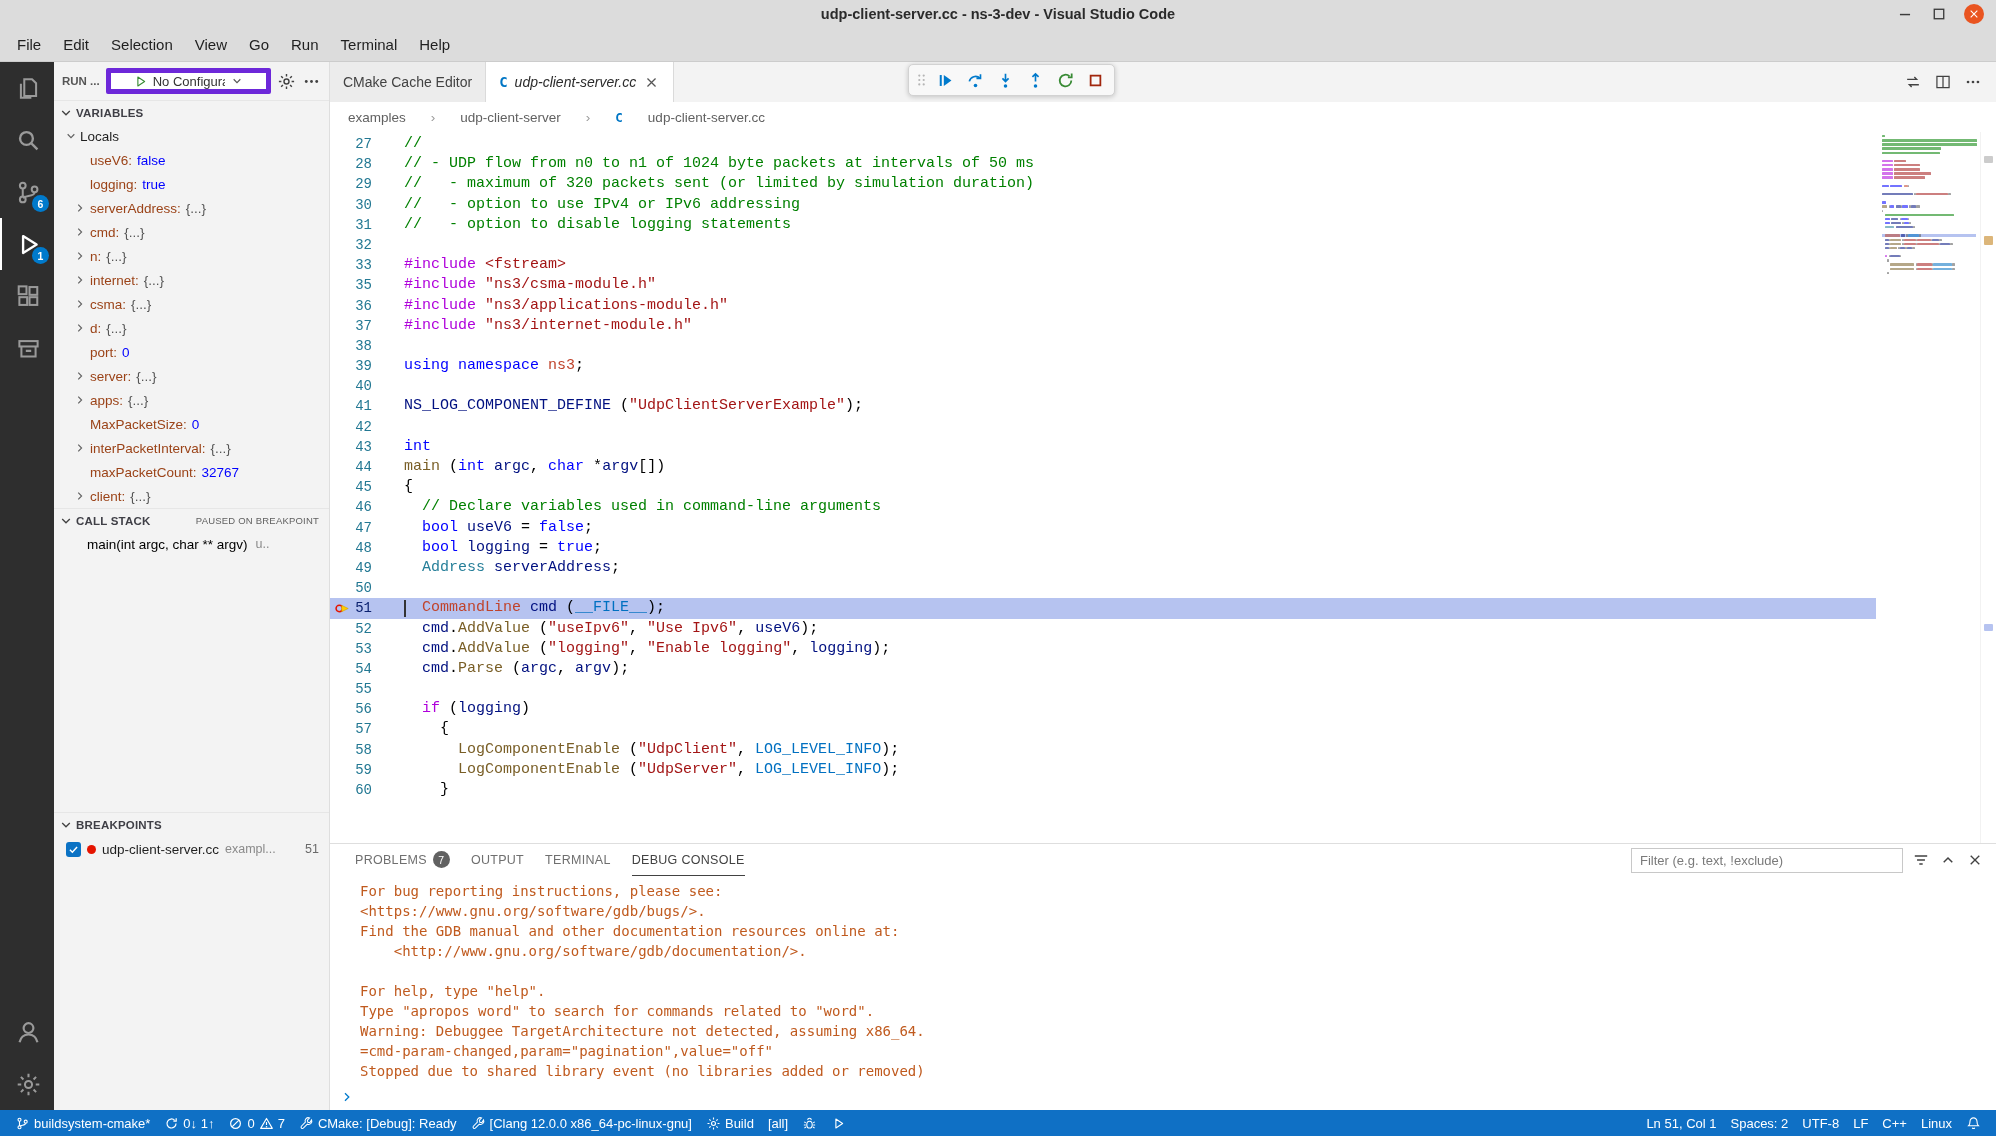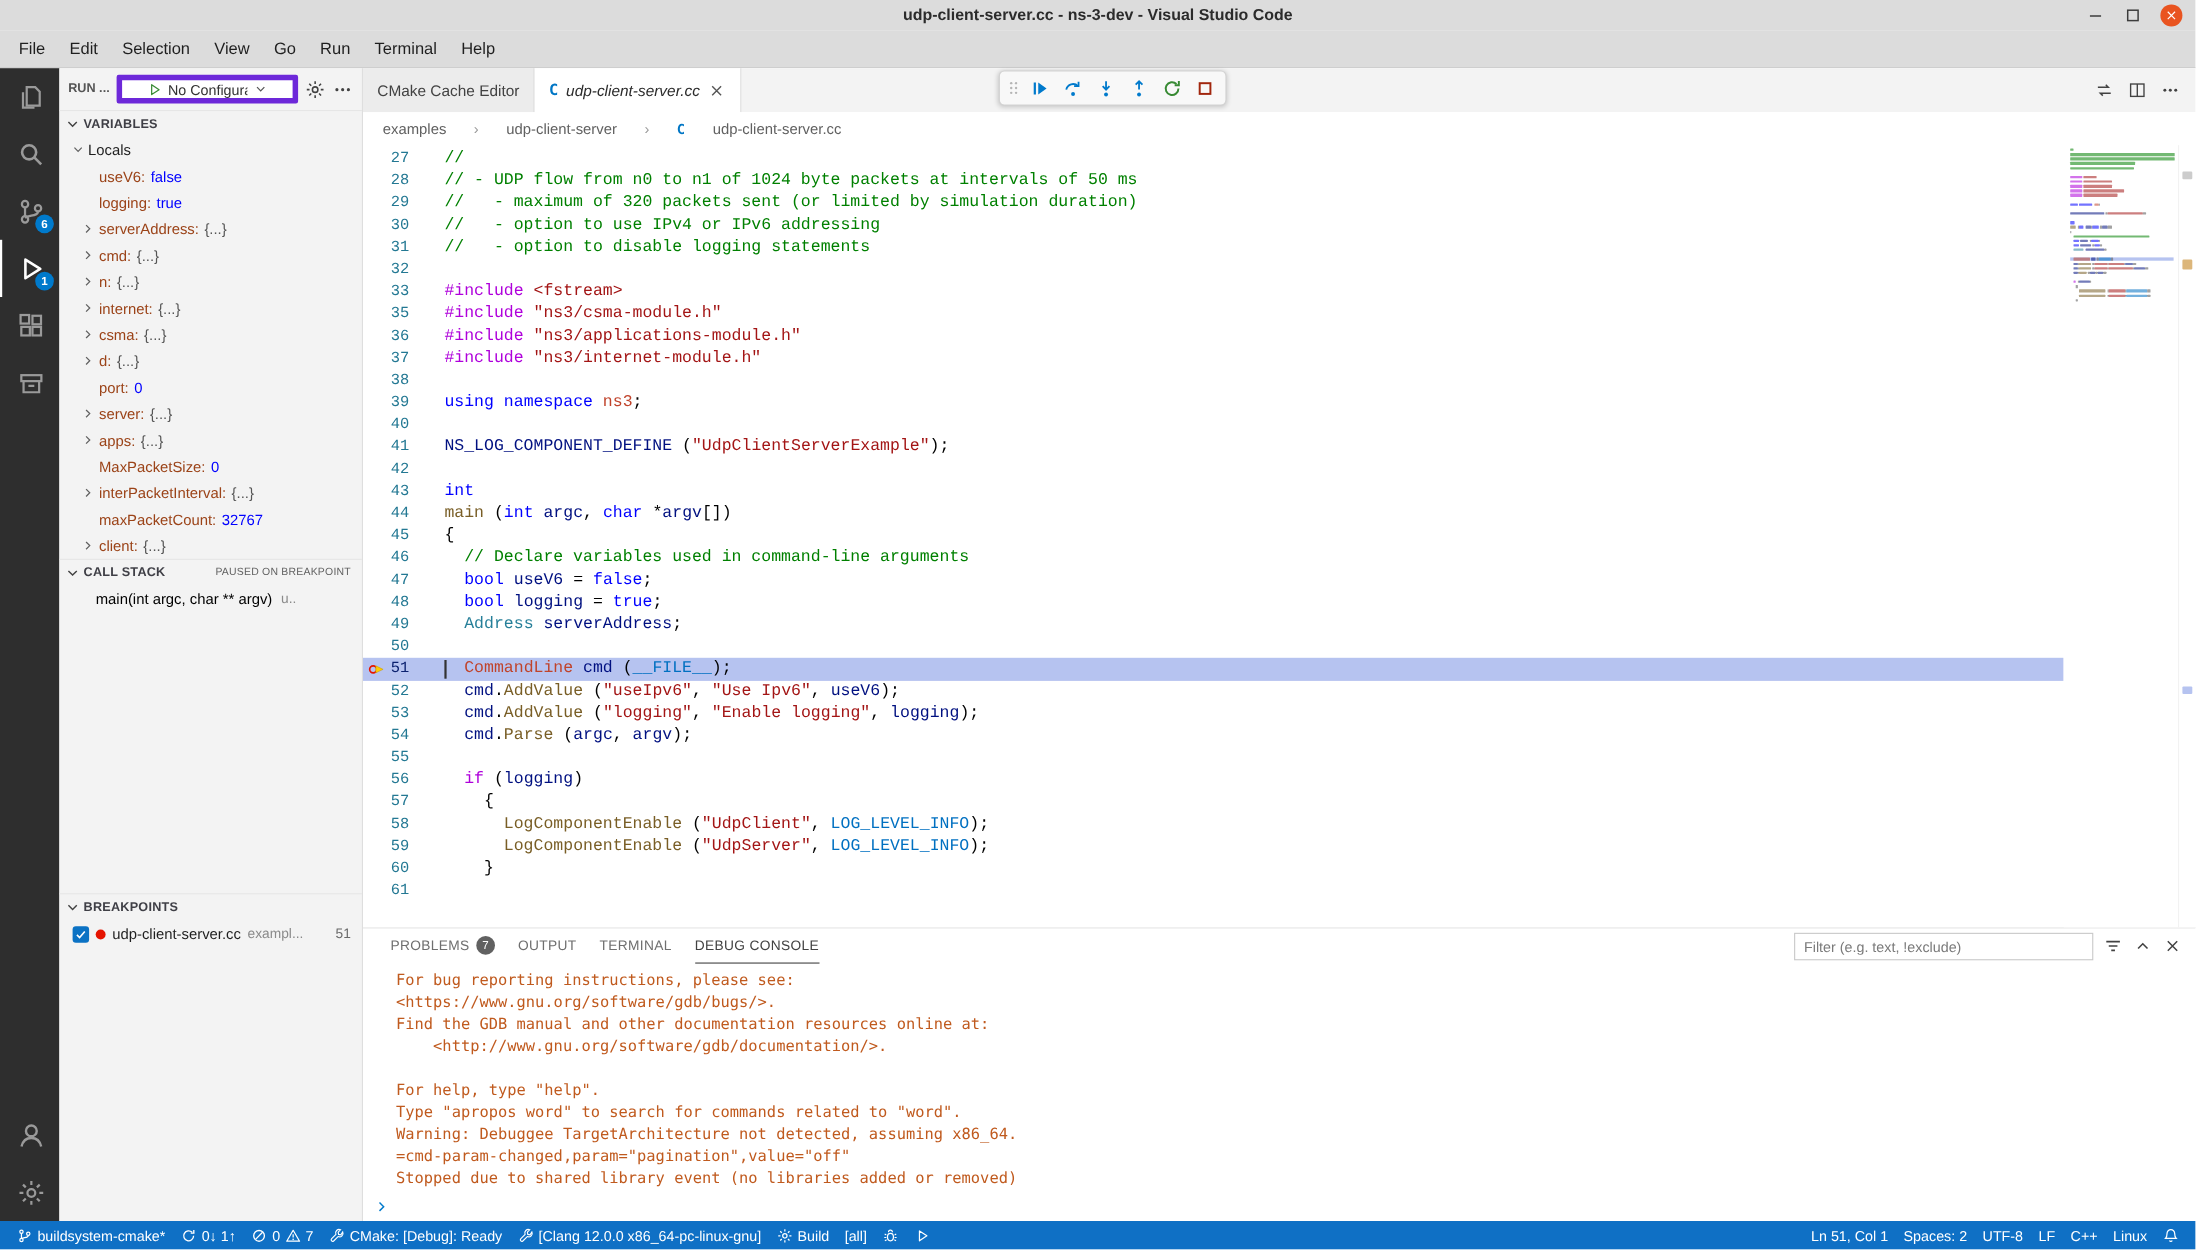--- a/index.html
+++ b/index.html
@@ -529,21 +529,20 @@
                   </svg></span></div>
               <div class="code-row"><span class="ln">52</span><span class="lc"><span class="tk-pun">  </span><span class="tk-var">cmd</span><span class="tk-pun">.</span><span class="tk-fn">AddValue</span><span class="tk-pun"> (</span><span class="tk-str">"useIpv6"</span><span class="tk-pun">, </span><span class="tk-str">"Use Ipv6"</span><span class="tk-pun">, </span><span class="tk-var">useV6</span><span class="tk-pun">);</span></span></div>
               <div class="code-row"><span class="ln">53</span><span class="lc"><span class="tk-pun">  </span><span class="tk-var">cmd</span><span class="tk-pun">.</span><span class="tk-fn">AddValue</span><span class="tk-pun"> (</span><span class="tk-str">"logging"</span><span class="tk-pun">, </span><span class="tk-str">"Enable logging"</span><span class="tk-pun">, </span><span class="tk-var">logging</span><span class="tk-pun">);</span></span></div>
               <div class="code-row"><span class="ln">54</span><span class="lc"><span class="tk-pun">  </span><span class="tk-var">cmd</span><span class="tk-pun">.</span><span class="tk-fn">Parse</span><span class="tk-pun"> (</span><span class="tk-var">argc</span><span class="tk-pun">, </span><span class="tk-var">argv</span><span class="tk-pun">);</span></span></div>
               <div class="code-row"><span class="ln">55</span><span class="lc"></span></div>
               <div class="code-row"><span class="ln">56</span><span class="lc"><span class="tk-pun">  </span><span class="tk-ctl">if</span><span class="tk-pun"> (</span><span class="tk-var">logging</span><span class="tk-pun">)</span></span></div>
               <div class="code-row"><span class="ln">57</span><span class="lc"><span class="tk-pun">    {</span></span></div>
               <div class="code-row"><span class="ln">58</span><span class="lc"><span class="tk-pun">      </span><span class="tk-fn">LogComponentEnable</span><span class="tk-pun"> (</span><span class="tk-str">"UdpClient"</span><span class="tk-pun">, </span><span class="tk-const">LOG_LEVEL_INFO</span><span class="tk-pun">);</span></span></div>
               <div class="code-row"><span class="ln">59</span><span class="lc"><span class="tk-pun">      </span><span class="tk-fn">LogComponentEnable</span><span class="tk-pun"> (</span><span class="tk-str">"UdpServer"</span><span class="tk-pun">, </span><span class="tk-const">LOG_LEVEL_INFO</span><span class="tk-pun">);</span></span></div>
               <div class="code-row"><span class="ln">60</span><span class="lc"><span class="tk-pun">    }</span></span></div>
-              <div class="code-row"><span class="ln">61</span><span class="lc"></span></div>
             </div>
           <div id="minimap">
               <div class="mm-line"><span class="mm-seg" style="width:2.7px;background:#008000"></span></div>
               <div class="mm-line"><span class="mm-seg" style="width:94.5px;background:#008000"></span></div>
               <div class="mm-line"><span class="mm-seg" style="width:94.5px;background:#008000"></span></div>
               <div class="mm-line"><span class="mm-seg" style="width:59.4px;background:#008000"></span></div>
               <div class="mm-line"><span class="mm-seg" style="width:58.1px;background:#008000"></span></div>
               <div class="mm-line"></div>
               <div class="mm-line"><span class="mm-seg" style="width:10.8px;background:#af00db"></span><span class="mm-seg" style="width:1.4px;opacity:0"></span><span class="mm-seg" style="width:12.2px;background:#a31515"></span></div>
               <div class="mm-line"><span class="mm-seg" style="width:10.8px;background:#af00db"></span><span class="mm-seg" style="width:1.4px;opacity:0"></span><span class="mm-seg" style="width:25.7px;background:#a31515"></span></div>

